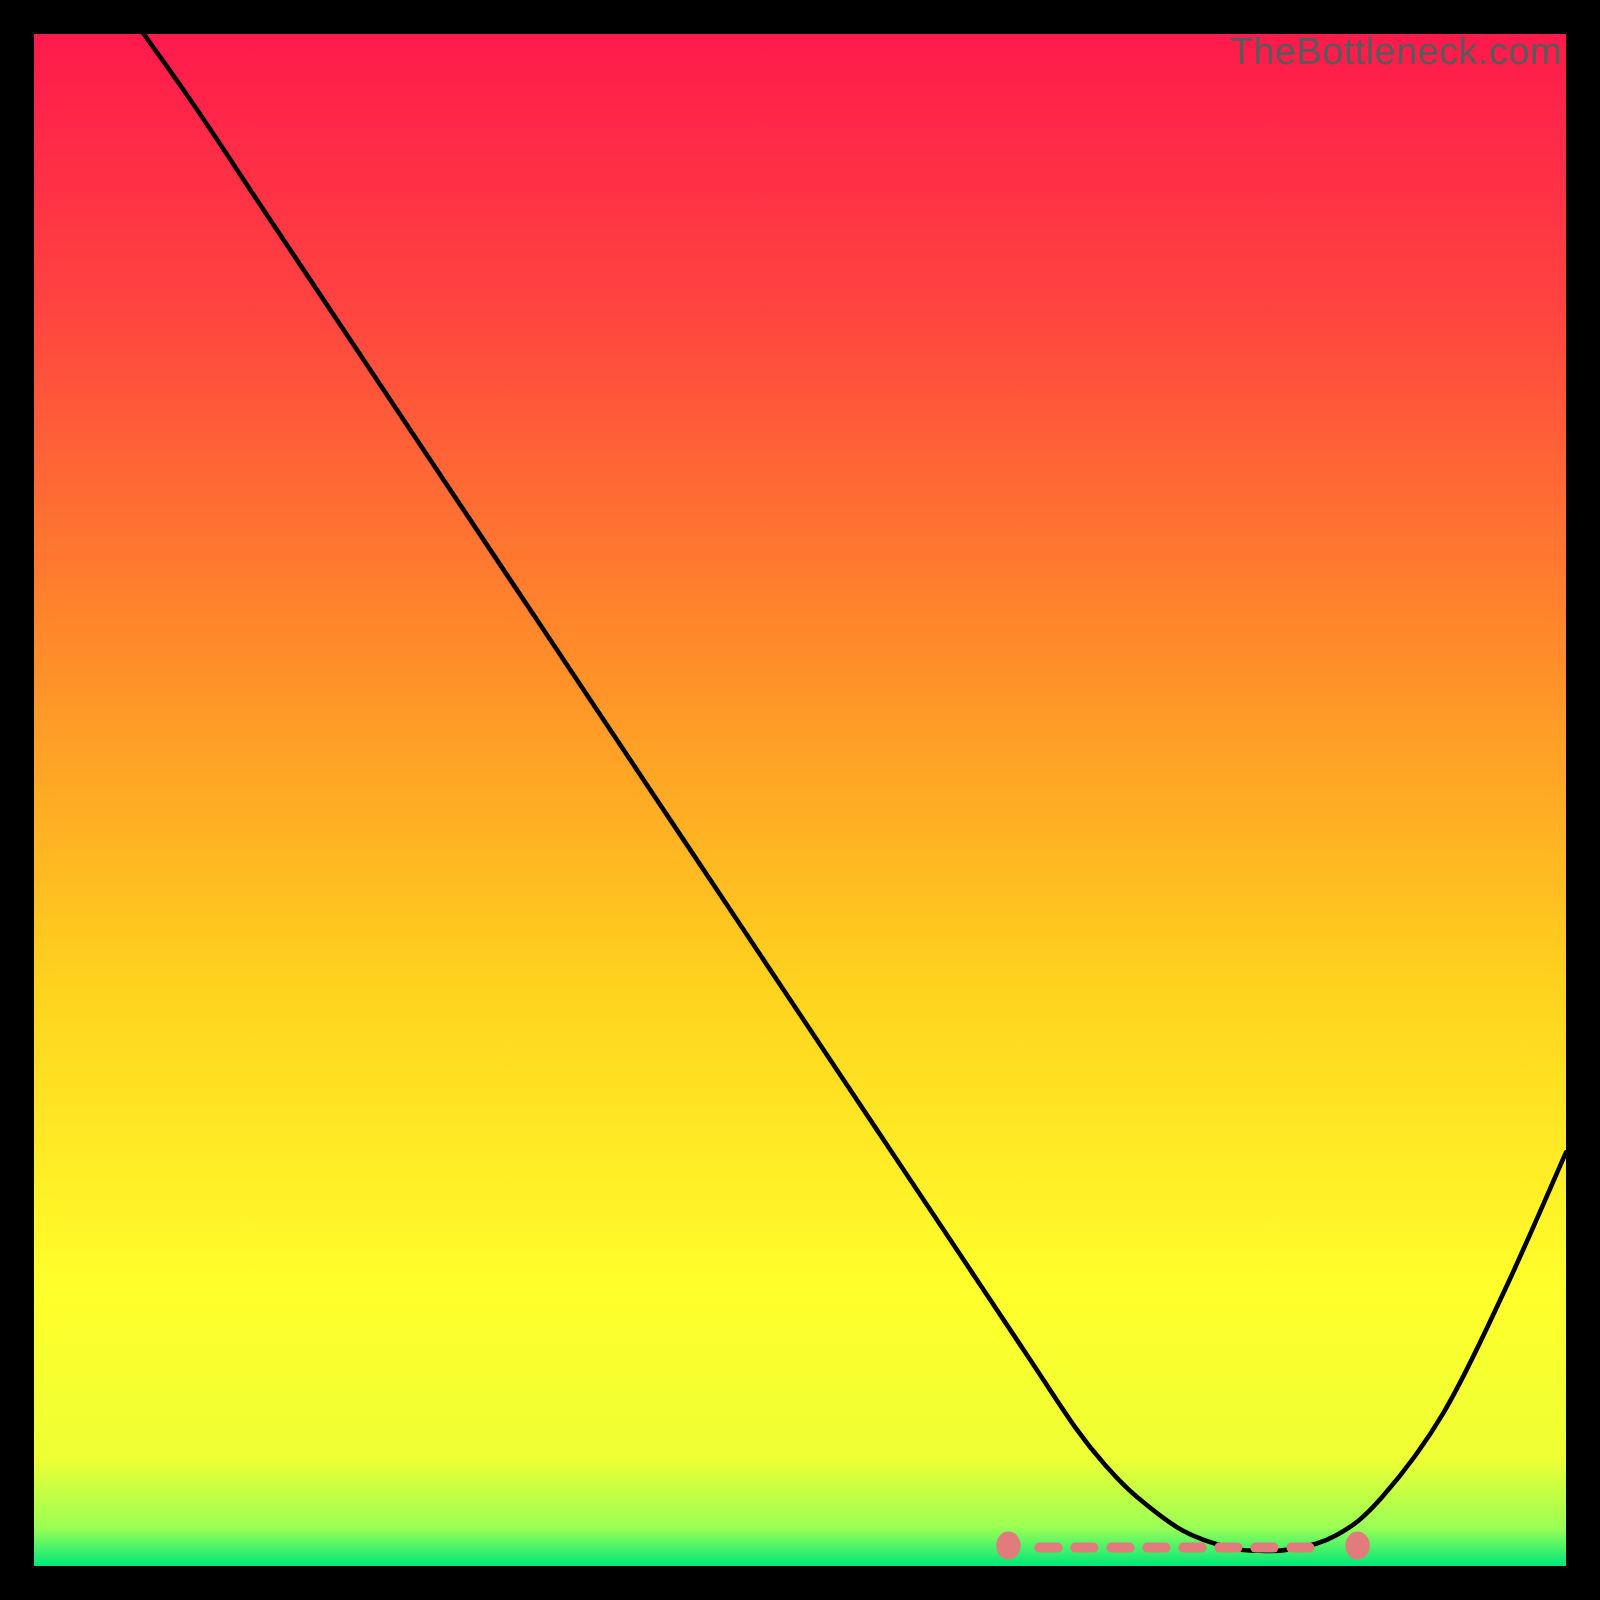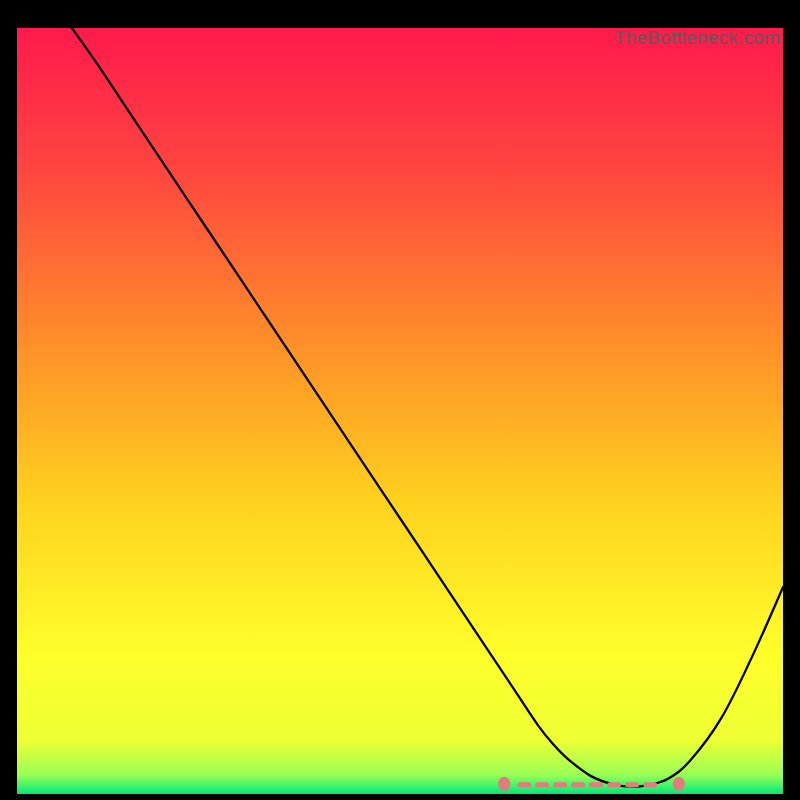--- a/index.html
+++ b/index.html
@@ -7,21 +7,21 @@
     padding: 0;
     width: 800px;
     height: 800px;
     background: #000;
     overflow: hidden;
     font-family: Arial, Helvetica, sans-serif;
   }
   .frame {
     position: absolute;
     left: 17px;
-    top: 28px;
+    top: 17px;
     width: 766px;
     height: 766px;
     background: #000;
   }
   .plot-area {
     position: absolute;
     left: 0;
     top: 0;
     width: 766px;
     height: 766px;

